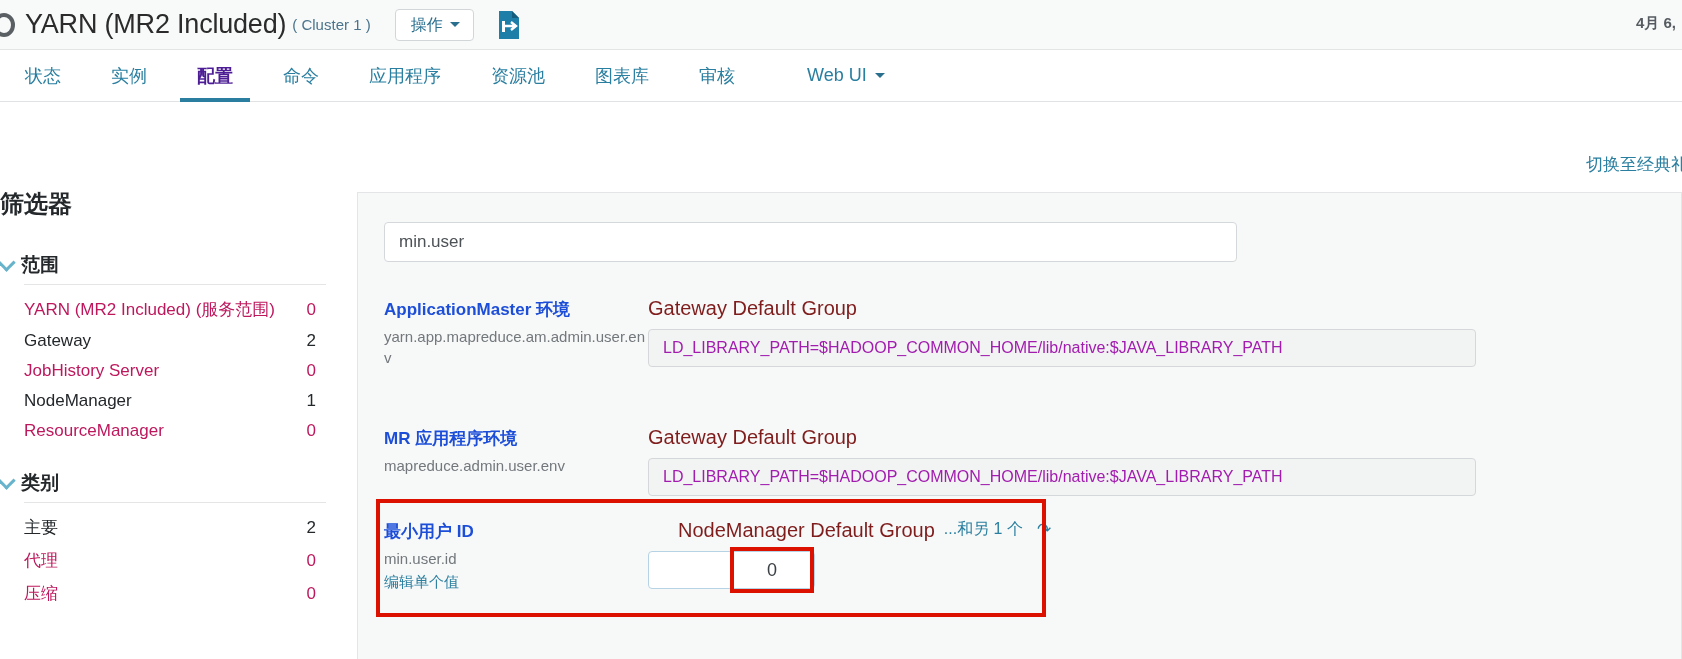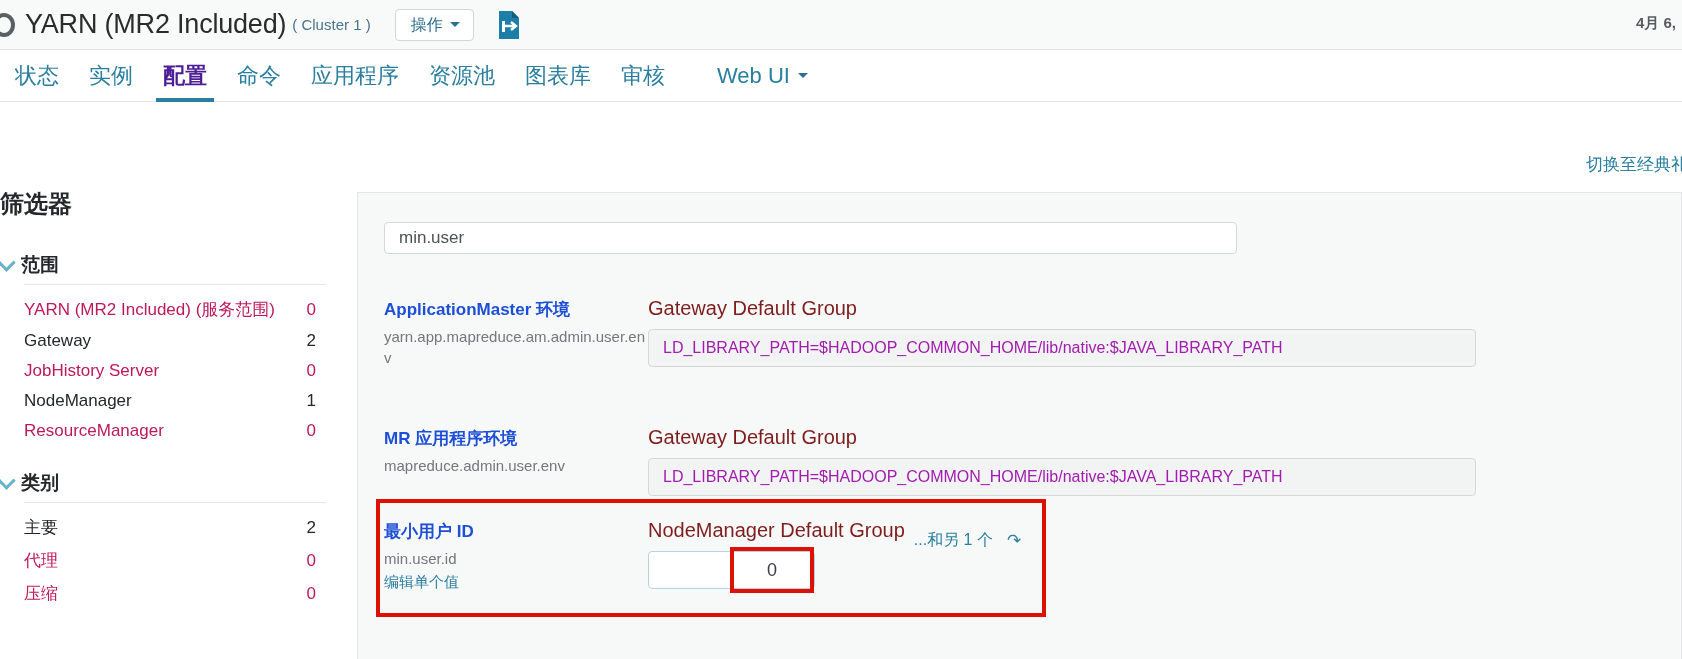--- a/index.html
+++ b/index.html
@@ -56,21 +56,21 @@
     font-weight: bold;
   }
 
   
   .navbar {
     position: absolute; left: 0; top: 50px; width: 1682px; height: 52px;
     background: #ffffff; border-bottom: 1px solid #e0e2e4;
     display: flex; align-items: center; padding-left: 0px;
   }
   .nav-item {
-    font-size: 22px; color: #2a7fa0; padding: 0 15px; height: 52px;
+    font-size: 18px; color: #2a7fa0; padding: 0 25px; height: 52px;
     display: flex; align-items: center; cursor: pointer; white-space: nowrap;
     position: relative;
   }
   .nav-item.active { color: #4c1d95; font-weight: bold; }
   .nav-item.active::after {
     content: ""; position: absolute; left: 8px; right: 8px; bottom: 0;
     height: 4px; background: #2a7fa0;
   }
   .nav-item.gap { margin-left: 22px; }
   .nav-item .caret-down { margin-left: 8px; }
@@ -107,21 +107,21 @@
   .filter-row.dim .lbl, .filter-row.dim .cnt { color: #be185d; }
   .filter-row .cnt { color: #24282b; padding-right: 10px; }
 
   
   .panel {
     position: absolute; left: 357px; top: 192px;
     width: 1325px; height: 467px;
     background: #f7f8f8; border: 1px solid #e3e5e7; border-bottom: none;
   }
   .search-box {
-    position: absolute; left: 26px; top: 29px; width: 853px; height: 32px;
+    position: absolute; left: 26px; top: 29px; width: 853px; height: 40px;
     background: #ffffff; border: 1px solid #d5d8da; border-radius: 4px;
     display: flex; align-items: center; padding: 0 14px;
     font-size: 17px; color: #4d5256;
   }
 
   .cfg-row { position: absolute; left: 0; width: 1325px; display: flex; }
   .cfg-left { width: 290px; padding-left: 26px; padding-top: 2px; }
   .cfg-name {
     font-size: 17px; font-weight: bold; color: #1d4ed8; line-height: 1.35;
     margin-bottom: 5px;
@@ -153,21 +153,21 @@
     padding: 0 16px 0 0; display: flex; align-items: center; justify-content: flex-end;
   }
   .num-hl {
     position: absolute; left: 82px; top: -4px;
     width: 84px; height: 46px; border: 4px solid #dd1100;
     display: flex; align-items: center; justify-content: center;
     font-size: 18px; color: #3a3f43; background: transparent;
   }
   .more-link { font-size: 16px; color: #2a7fa0; cursor: pointer; white-space: nowrap; }
   .reset-icon { color: #2a7fa0; font-size: 17px; cursor: pointer; margin-left: 5px; }
-  .grp-line { display: flex; align-items: flex-end; gap: 9px; }
+  .grp-line { display: flex; align-items: flex-start; gap: 9px; margin-left: 30px; }
 </style>
 </head>
 <body>
 
 <div id="page">
 
   <div class="topbar">
     <div class="svc-icon">
       <div class="ring"></div>
     </div>

